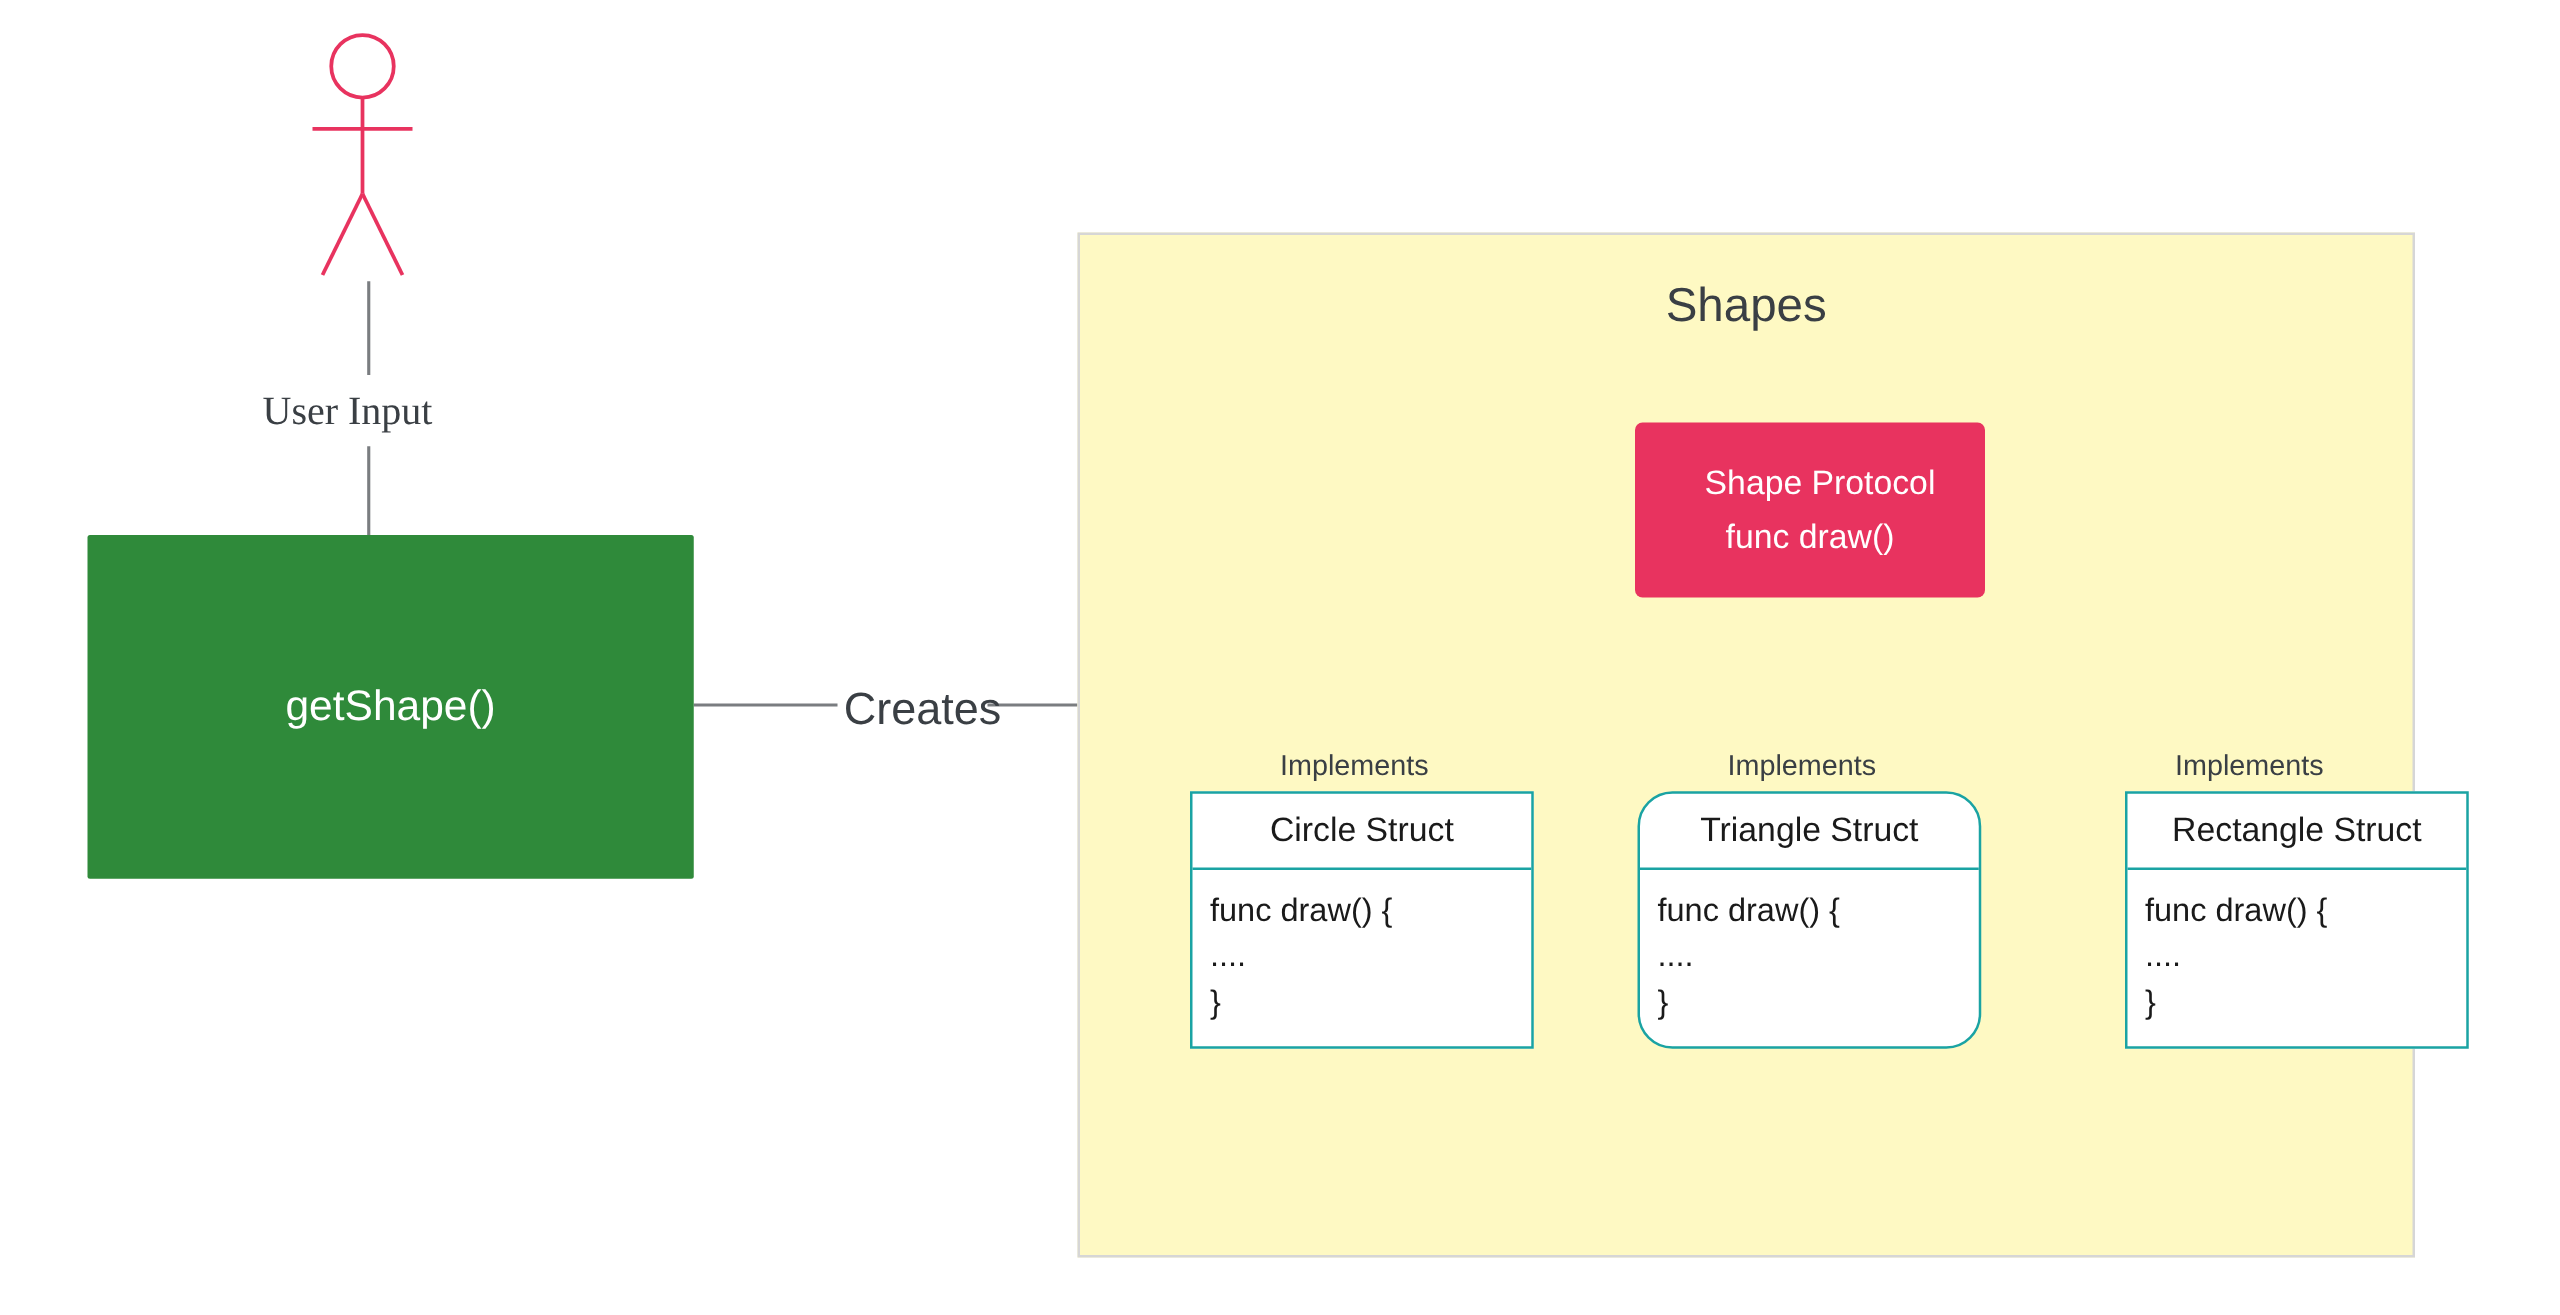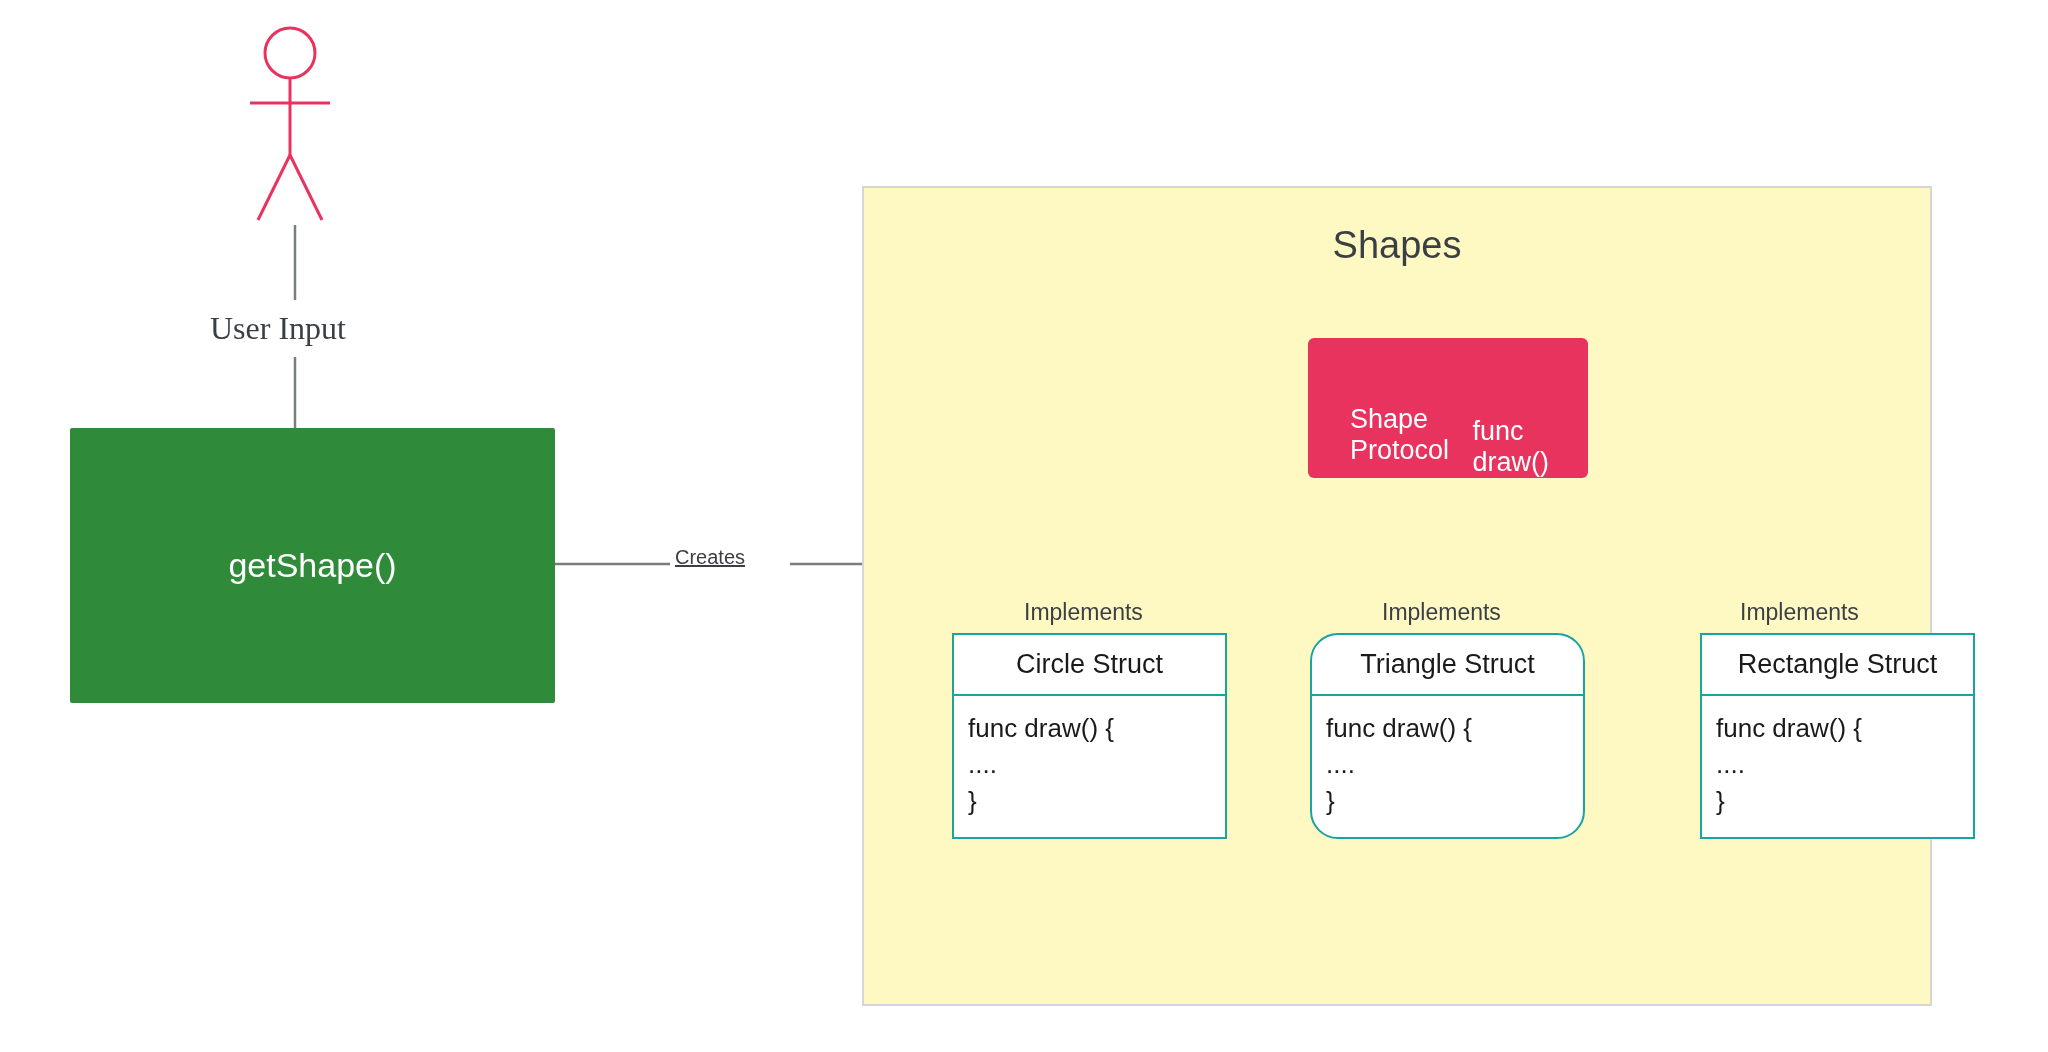--- a/index.html
+++ b/index.html
@@ -43,23 +43,22 @@
       align-items: center;
       justify-content: center;
       font-size: 34px;
       font-weight: 500;
       border-radius: 2px;
     }
     .creates-label {
       position: absolute;
       left: 675px;
       top: 546px;
-      font-size: 20px;
-      color: #3a3f44;
-      text-decoration: underline;
+      font-size: 36px;
+      color: #3a3f44;
     }
     .shapes-container {
       position: absolute;
       left: 862px;
       top: 186px;
       width: 1070px;
       height: 820px;
       border: 2px solid #d6d6d6;
       background: #fef9c3;
     }
@@ -76,22 +75,22 @@
     .protocol-box {
       position: absolute;
       left: 444px;
       top: 150px;
       width: 280px;
       height: 140px;
       background: #e8335f;
       color: #ffffff;
       border-radius: 6px;
       display: flex;
-      flex-direction: row;
-      align-items: flex-end;
+      flex-direction: column;
+      align-items: center;
       justify-content: center;
       padding: 0 26px;
       font-size: 27px;
     }
     .protocol-box .p-title { margin-bottom: 12px; margin-left: 16px; }
     .implements-label {
       position: absolute;
       font-size: 23px;
       color: #3a3f44;
       margin-top: 16px;

